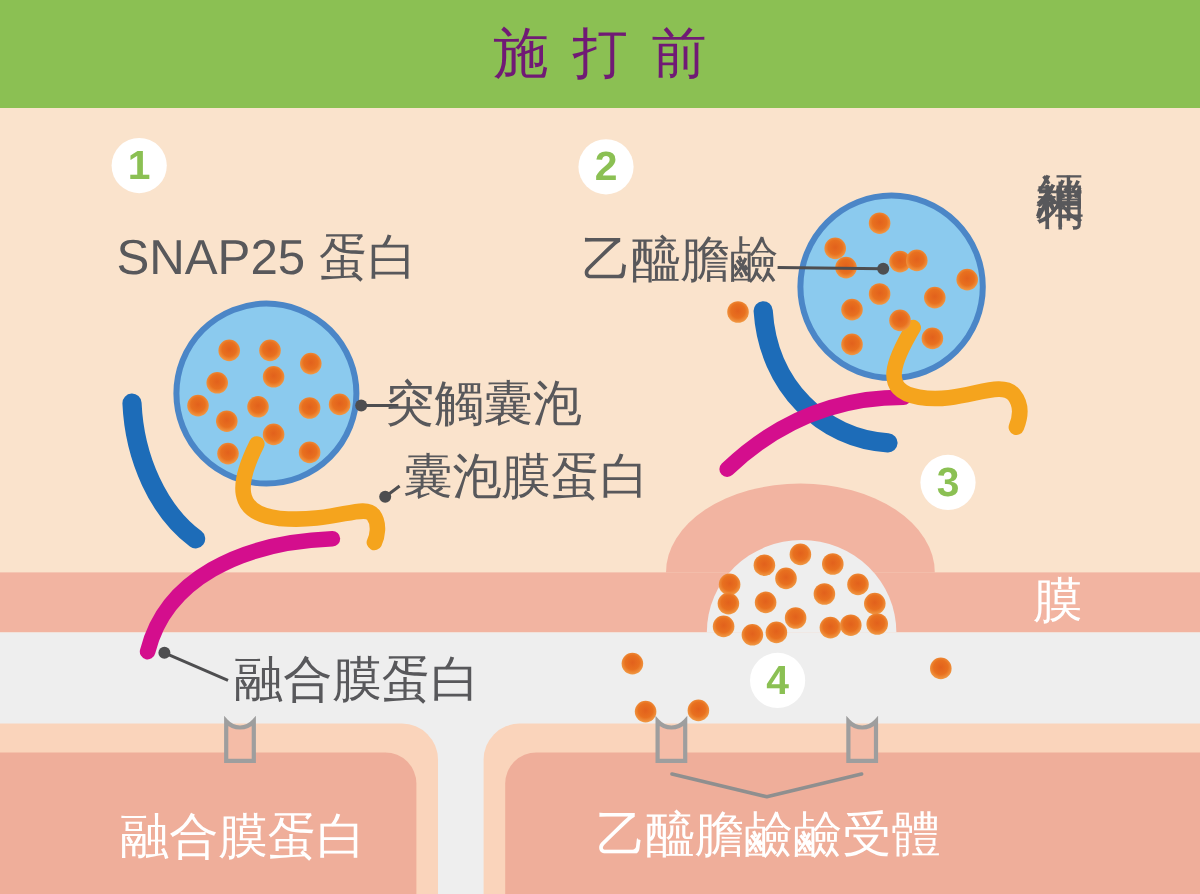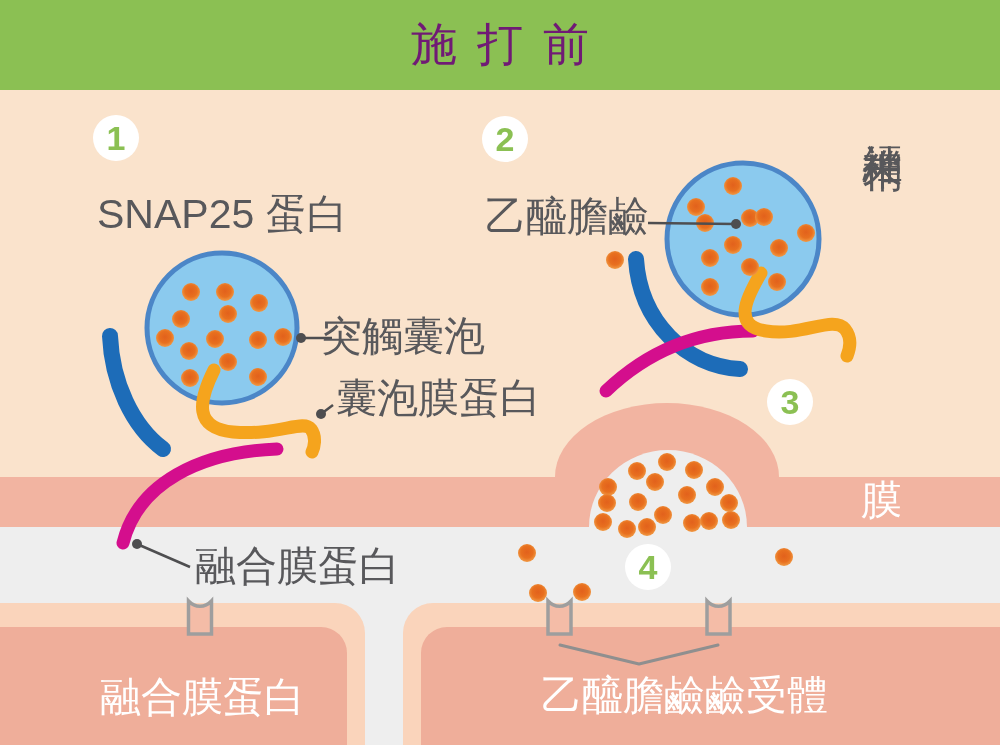--- a/index.html
+++ b/index.html
@@ -160,15 +160,15 @@
   <div class="badge" style="left:625px;top:544px;">4</div>
 
   <div class="lbl" style="left:97px;top:193px;">SNAP25 蛋白</div>
   <div class="lbl" style="left:485px;top:195px;">乙醯膽鹼</div>
   <div class="lbl vertical" style="left:862px;top:112px;">神經末梢</div>
   <div class="lbl" style="left:321px;top:315px;">突觸囊泡</div>
   <div class="lbl" style="left:336px;top:380px;font-family:Liberation Mono, monospace;">囊泡膜蛋白</div>
   <div class="lbl" style="left:195px;top:545px;">融合膜蛋白</div>
   <div class="lbl white" style="left:861px;top:479px;">膜</div>
   <div class="lbl white" style="left:100px;top:676px;">融合膜蛋白</div>
-  <div class="lbl white" style="left:497px;top:674px;margin-left:44px;">乙醯膽鹼鹼受體</div>
+  <div class="lbl white" style="left:497px;top:674px;">乙醯膽鹼鹼受體</div>
 
 </div>
 
 </body></html>

